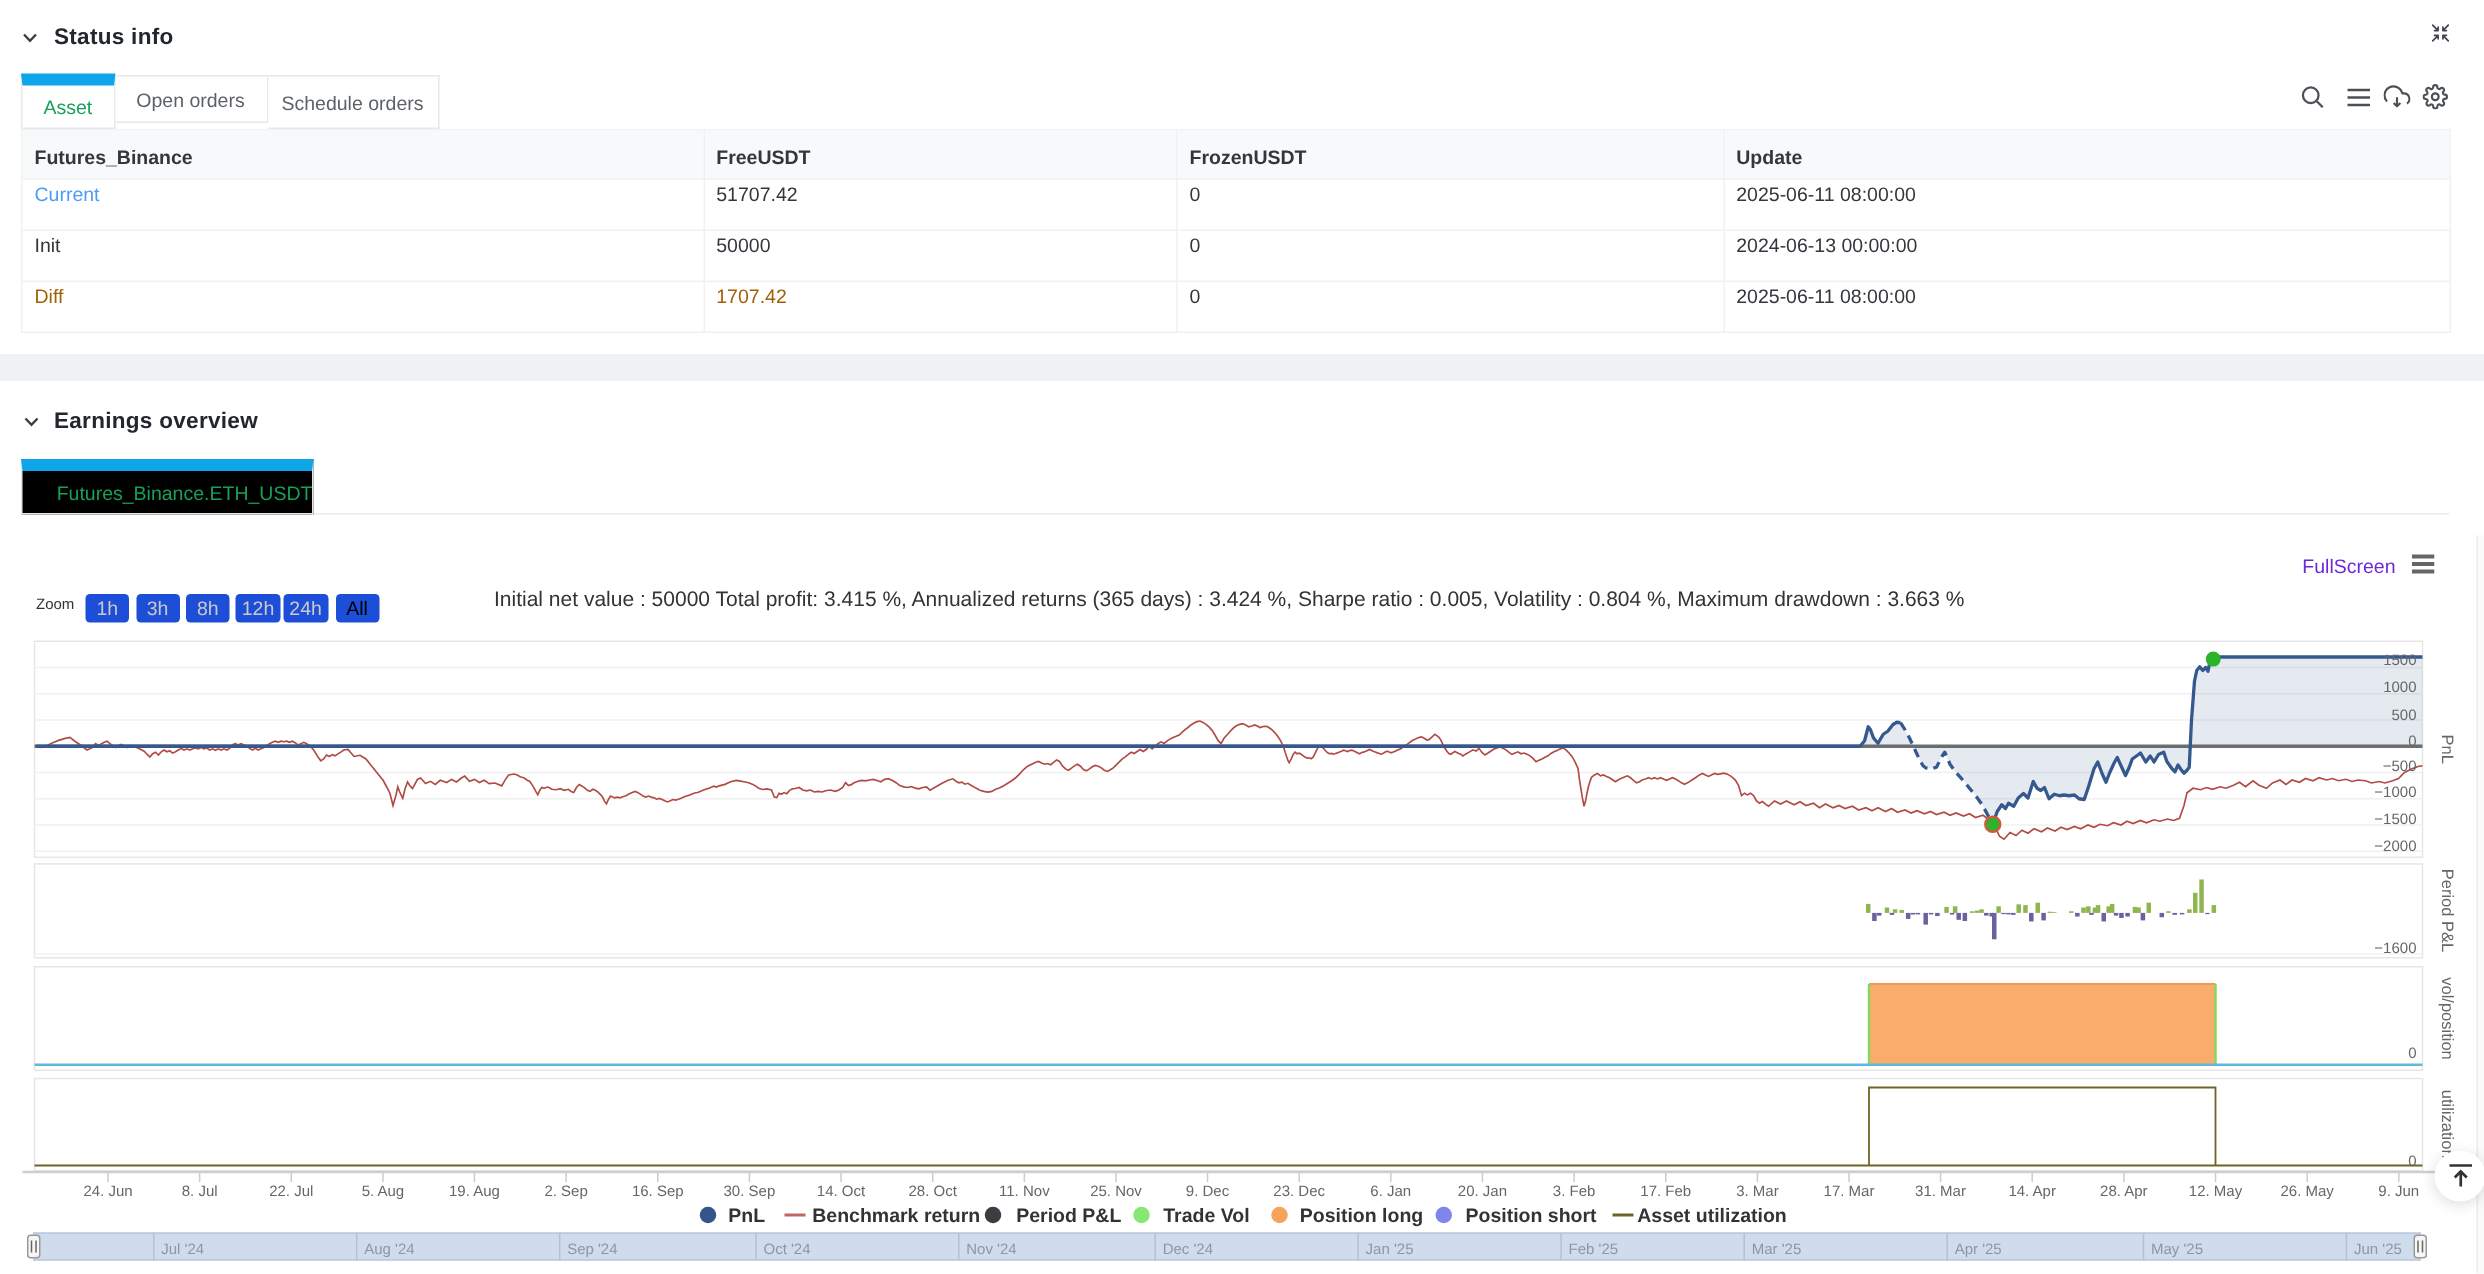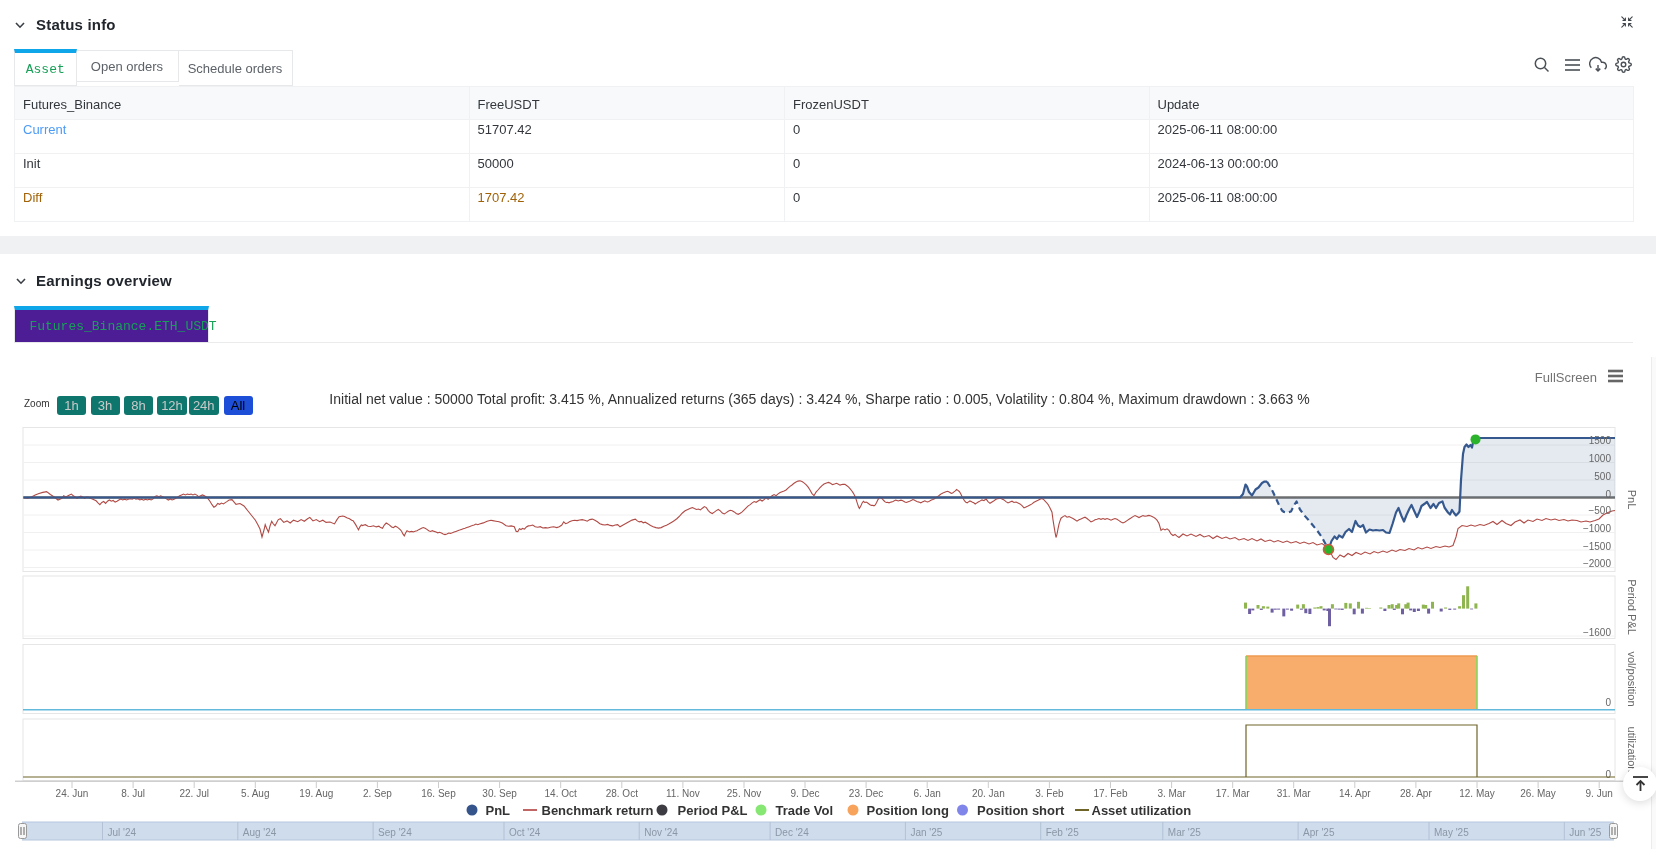--- a/index.html
+++ b/index.html
@@ -3,29 +3,29 @@
 <meta charset="utf-8">
 <style>
   * { margin:0; padding:0; box-sizing:border-box; }
   html,body { width:1656px; height:849px; background:#ffffff; font-family:"Liberation Sans", sans-serif; overflow:hidden; }
   #page { position:relative; width:1656px; height:849px; }
   .abs { position:absolute; }
   .sechead { font-size:15px; font-weight:bold; color:#22272e; letter-spacing:0.2px; }
   .chev { stroke:#3a3f45; stroke-width:1.6; fill:none; }
   .tab { position:absolute; border:1px solid #e6e8ea; border-left:none; background:#fff; display:flex; align-items:center; justify-content:center; font-size:13px; color:#5c6268; }
   .tab.first { border-left:1px solid #e6e8ea; }
-  .tab.active { color:#18a058; border-top:4px solid #0ea5e9;font-family:Liberation Mono, monospace; }
+  .tab.active { color:#18a058; border-top:8px solid #0ea5e9; }
   table.stat { position:absolute; left:14px; top:86px; width:1619px; border-collapse:collapse; table-layout:fixed; font-size:13px; color:#33373c; }
-  table.stat th { background:#f8f9fa; font-weight:normal; text-align:left; height:33px; padding:2px 0 0 8px; border:1px solid #eff1f3; color:#33373c; }
+  table.stat th { background:#f8f9fa; font-weight:bold; text-align:left; height:33px; padding:2px 0 0 8px; border:1px solid #eff1f3; color:#33373c; }
   table.stat td { height:34px; padding:0 0 15px 8px; border:1px solid #eff1f3; background:#fff; }
   .blue { color:#4d9bf5; }
   .red  { color:#a16207; }
   .band { position:absolute; left:0; top:236px; width:1656px; height:17.5px; background:#f0f1f3; }
   .zbtn { position:absolute; top:396px; height:19px; border-radius:3px; font-size:13px; display:flex; align-items:center; justify-content:center; }
-  .zbtn.off { background:#0f766e; color:#cacaca; }
+  .zbtn.off { background:#1d4ed8; color:#cacaca; }
   .zbtn.on { background:#1d4ed8; color:#000; font-weight:normal; }
   .icn { position:absolute; }
 </style>
 </head>
 <body>
 <div id="page">
 
   <svg class="abs" style="left:14px;top:19px" width="12" height="12" viewBox="0 0 12 12">
       <path class="chev" d="M2,4 L6,8.2 L10,4"></path>
     </svg>
@@ -97,25 +97,25 @@
     </table>
 
   <div class="band"></div>
 
   <svg class="abs" style="left:15px;top:275px" width="12" height="12" viewBox="0 0 12 12">
       <path class="chev" d="M2,4 L6,8.2 L10,4"></path>
     </svg>
   <div class="abs sechead" style="left:36px;top:272px;">Earnings overview</div>
 
   <div class="abs" style="left:14px;top:342px;width:1619px;height:1px;background:#e9ebed;"></div>
-  <div class="tab first active" style="left:14px;top:306px;width:195px;height:37px;font-size:13px;background:#4c1d95;z-index:2;padding-left:23px;">Futures_Binance.ETH_USDT</div>
+  <div class="tab first active" style="left:14px;top:306px;width:195px;height:37px;font-size:13px;background:#000000;z-index:2;padding-left:23px;">Futures_Binance.ETH_USDT</div>
 
   <div class="abs" style="left:0px;top:368px;width:1639px;text-align:center;font-size:14px;color:#333;margin-top:23px;">Initial net value : 50000 Total profit: 3.415 %, Annualized returns (365 days) : 3.424 %, Sharpe ratio : 0.005, Volatility : 0.804 %, Maximum drawdown : 3.663 %</div>
 
-  <div class="abs" style="left:1493px;top:370px;width:104px;text-align:right;font-size:13px;color:#737373;">FullScreen</div>
+  <div class="abs" style="left:1493px;top:370px;width:104px;text-align:right;font-size:13px;color:#6d28d9;">FullScreen</div>
   <svg class="abs" style="left:1608px;top:369px" width="15" height="14" viewBox="0 0 15 14" stroke="#666" stroke-width="2.6">
     <line x1="0" y1="2" x2="15" y2="2"></line>
       <line x1="0" y1="7" x2="15" y2="7"></line>
       <line x1="0" y1="12" x2="15" y2="12"></line>
   </svg>
 
   <div class="abs" style="left:24px;top:398px;font-size:10px;color:#333;">Zoom</div>
   <div class="zbtn off" style="left:57px;width:29px;">1h</div>
   <div class="zbtn off" style="left:90.5px;width:29px;">3h</div>
   <div class="zbtn off" style="left:124px;width:29px;">8h</div>

